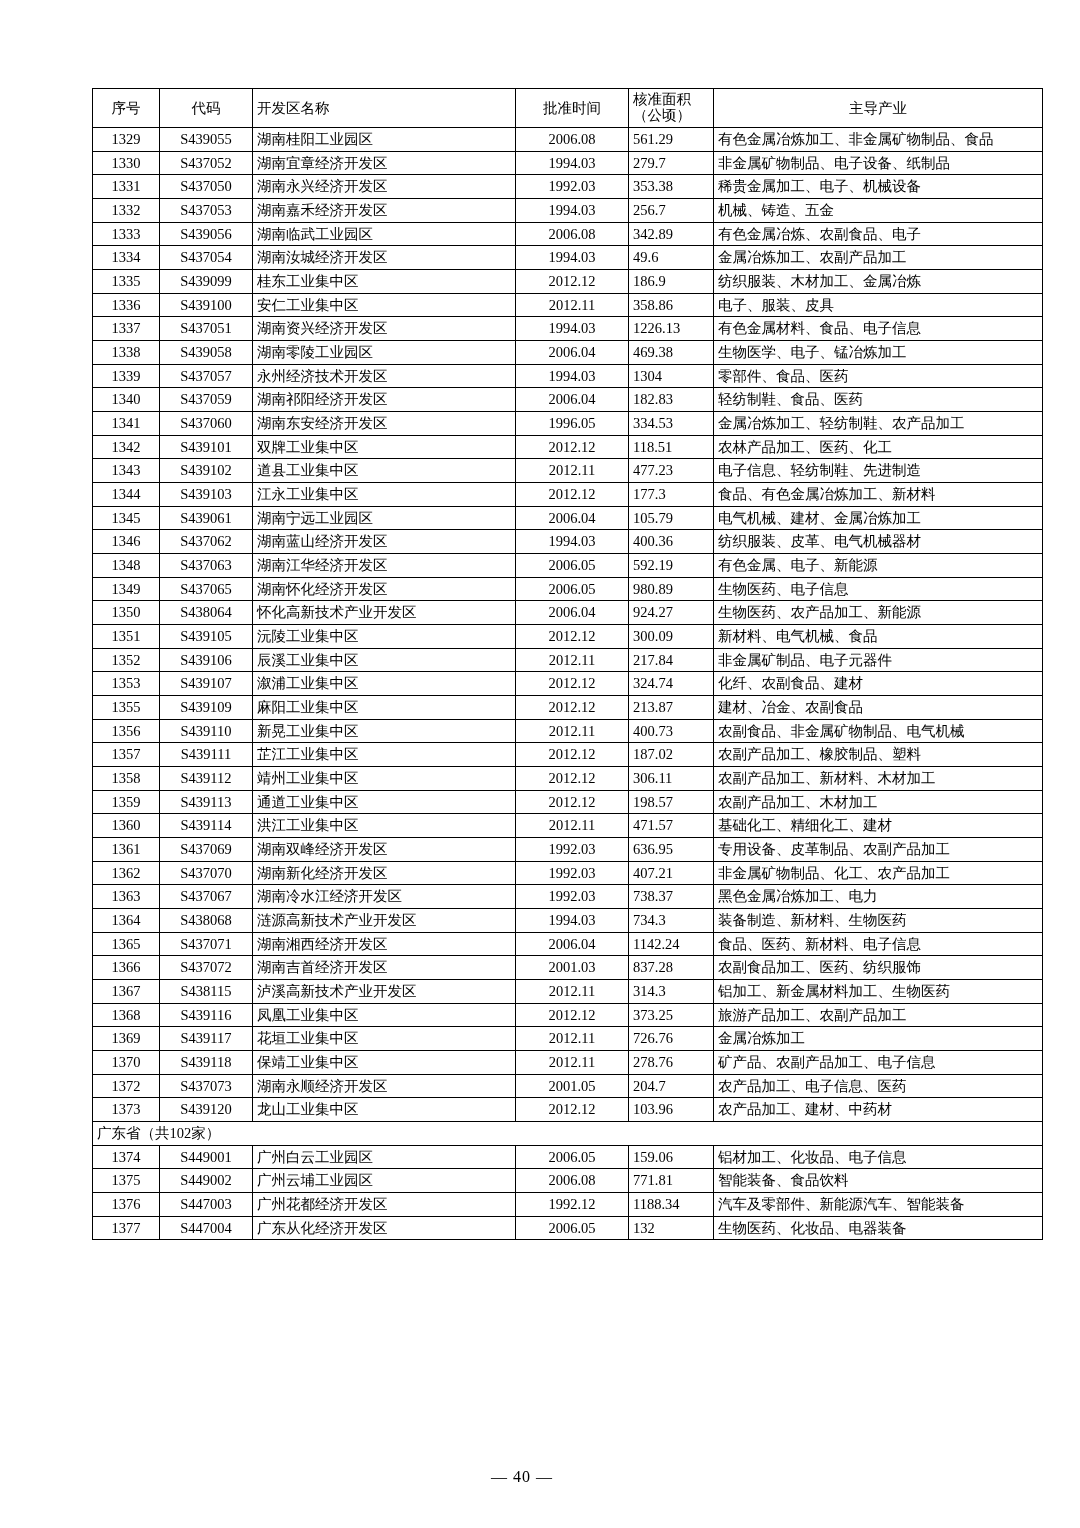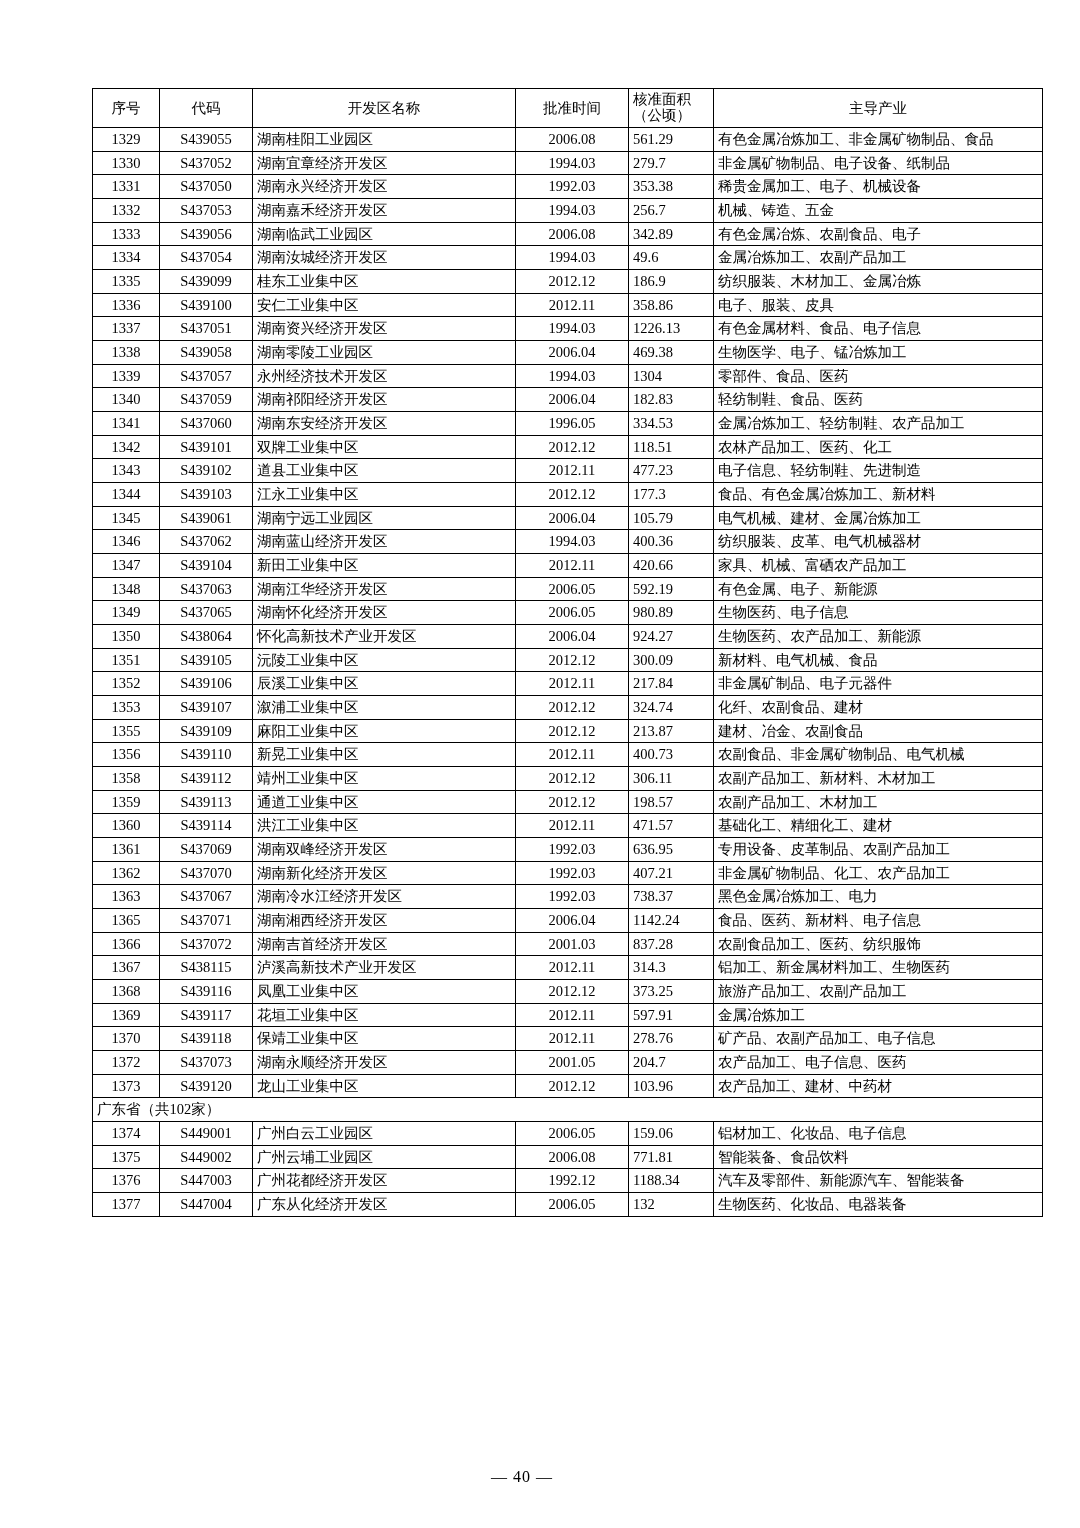--- a/index.html
+++ b/index.html
@@ -67,21 +67,21 @@
 </style>
 </head>
 <body>
 
 <div class="page">
   <table class="doc-table">
     <thead>
       <tr>
         <td class="c-no">序号</td>
         <td class="c-code">代码</td>
-        <td class="c-name" style="text-align:center;margin-top:28px;">开发区名称</td>
+        <td class="c-name" style="margin-top:28px;">开发区名称</td>
         <td class="c-date">批准时间</td>
         <td class="c-area">
           <span class="hdr-area-inner">核准面积</span>
           <span class="hdr-area-inner">（公顷）</span>
         </td>
         <td class="c-ind" style="text-align:center;">主导产业</td>
       </tr>
     </thead>
     <tbody id="table-body">
         <tr>
@@ -222,28 +222,20 @@
         </tr>
         <tr>
           <td class="c-no">1346</td>
           <td class="c-code">S437062</td>
           <td class="c-name">湖南蓝山经济开发区</td>
           <td class="c-date">1994.03</td>
           <td class="c-area">400.36</td>
           <td class="c-ind">纺织服装、皮革、电气机械器材</td>
         </tr>
         <tr>
-          <td class="c-no">1347</td>
-          <td class="c-code">S439104</td>
-          <td class="c-name">新田工业集中区</td>
-          <td class="c-date">2012.11</td>
-          <td class="c-area">420.66</td>
-          <td class="c-ind">家具、机械、富硒农产品加工</td>
-        </tr>
-        <tr>
           <td class="c-no">1348</td>
           <td class="c-code">S437063</td>
           <td class="c-name">湖南江华经济开发区</td>
           <td class="c-date">2006.05</td>
           <td class="c-area">592.19</td>
           <td class="c-ind">有色金属、电子、新能源</td>
         </tr>
         <tr>
           <td class="c-no">1349</td>
           <td class="c-code">S437065</td>
@@ -294,20 +286,28 @@
         </tr>
         <tr>
           <td class="c-no">1356</td>
           <td class="c-code">S439110</td>
           <td class="c-name">新晃工业集中区</td>
           <td class="c-date">2012.11</td>
           <td class="c-area">400.73</td>
           <td class="c-ind">农副食品、非金属矿物制品、电气机械</td>
         </tr>
         <tr>
+          <td class="c-no">1357</td>
+          <td class="c-code">S439111</td>
+          <td class="c-name">芷江工业集中区</td>
+          <td class="c-date">2012.12</td>
+          <td class="c-area">187.02</td>
+          <td class="c-ind">农副产品加工、橡胶制品、塑料</td>
+        </tr>
+        <tr>
           <td class="c-no">1358</td>
           <td class="c-code">S439112</td>
           <td class="c-name">靖州工业集中区</td>
           <td class="c-date">2012.12</td>
           <td class="c-area">306.11</td>
           <td class="c-ind">农副产品加工、新材料、木材加工</td>
         </tr>
         <tr>
           <td class="c-no">1359</td>
           <td class="c-code">S439113</td>
@@ -342,20 +342,28 @@
         </tr>
         <tr>
           <td class="c-no">1363</td>
           <td class="c-code">S437067</td>
           <td class="c-name">湖南冷水江经济开发区</td>
           <td class="c-date">1992.03</td>
           <td class="c-area">738.37</td>
           <td class="c-ind">黑色金属冶炼加工、电力</td>
         </tr>
         <tr>
+          <td class="c-no">1364</td>
+          <td class="c-code">S438068</td>
+          <td class="c-name">涟源高新技术产业开发区</td>
+          <td class="c-date">1994.03</td>
+          <td class="c-area">734.3</td>
+          <td class="c-ind">装备制造、新材料、生物医药</td>
+        </tr>
+        <tr>
           <td class="c-no">1365</td>
           <td class="c-code">S437071</td>
           <td class="c-name">湖南湘西经济开发区</td>
           <td class="c-date">2006.04</td>
           <td class="c-area">1142.24</td>
           <td class="c-ind">食品、医药、新材料、电子信息</td>
         </tr>
         <tr>
           <td class="c-no">1366</td>
           <td class="c-code">S437072</td>
@@ -378,21 +386,21 @@
           <td class="c-name">凤凰工业集中区</td>
           <td class="c-date">2012.12</td>
           <td class="c-area">373.25</td>
           <td class="c-ind">旅游产品加工、农副产品加工</td>
         </tr>
         <tr>
           <td class="c-no">1369</td>
           <td class="c-code">S439117</td>
           <td class="c-name">花垣工业集中区</td>
           <td class="c-date">2012.11</td>
-          <td class="c-area">597.91</td>
+          <td class="c-area">726.76</td>
           <td class="c-ind">金属冶炼加工</td>
         </tr>
         <tr>
           <td class="c-no">1370</td>
           <td class="c-code">S439118</td>
           <td class="c-name">保靖工业集中区</td>
           <td class="c-date">2012.11</td>
           <td class="c-area">278.76</td>
           <td class="c-ind">矿产品、农副产品加工、电子信息</td>
         </tr>

